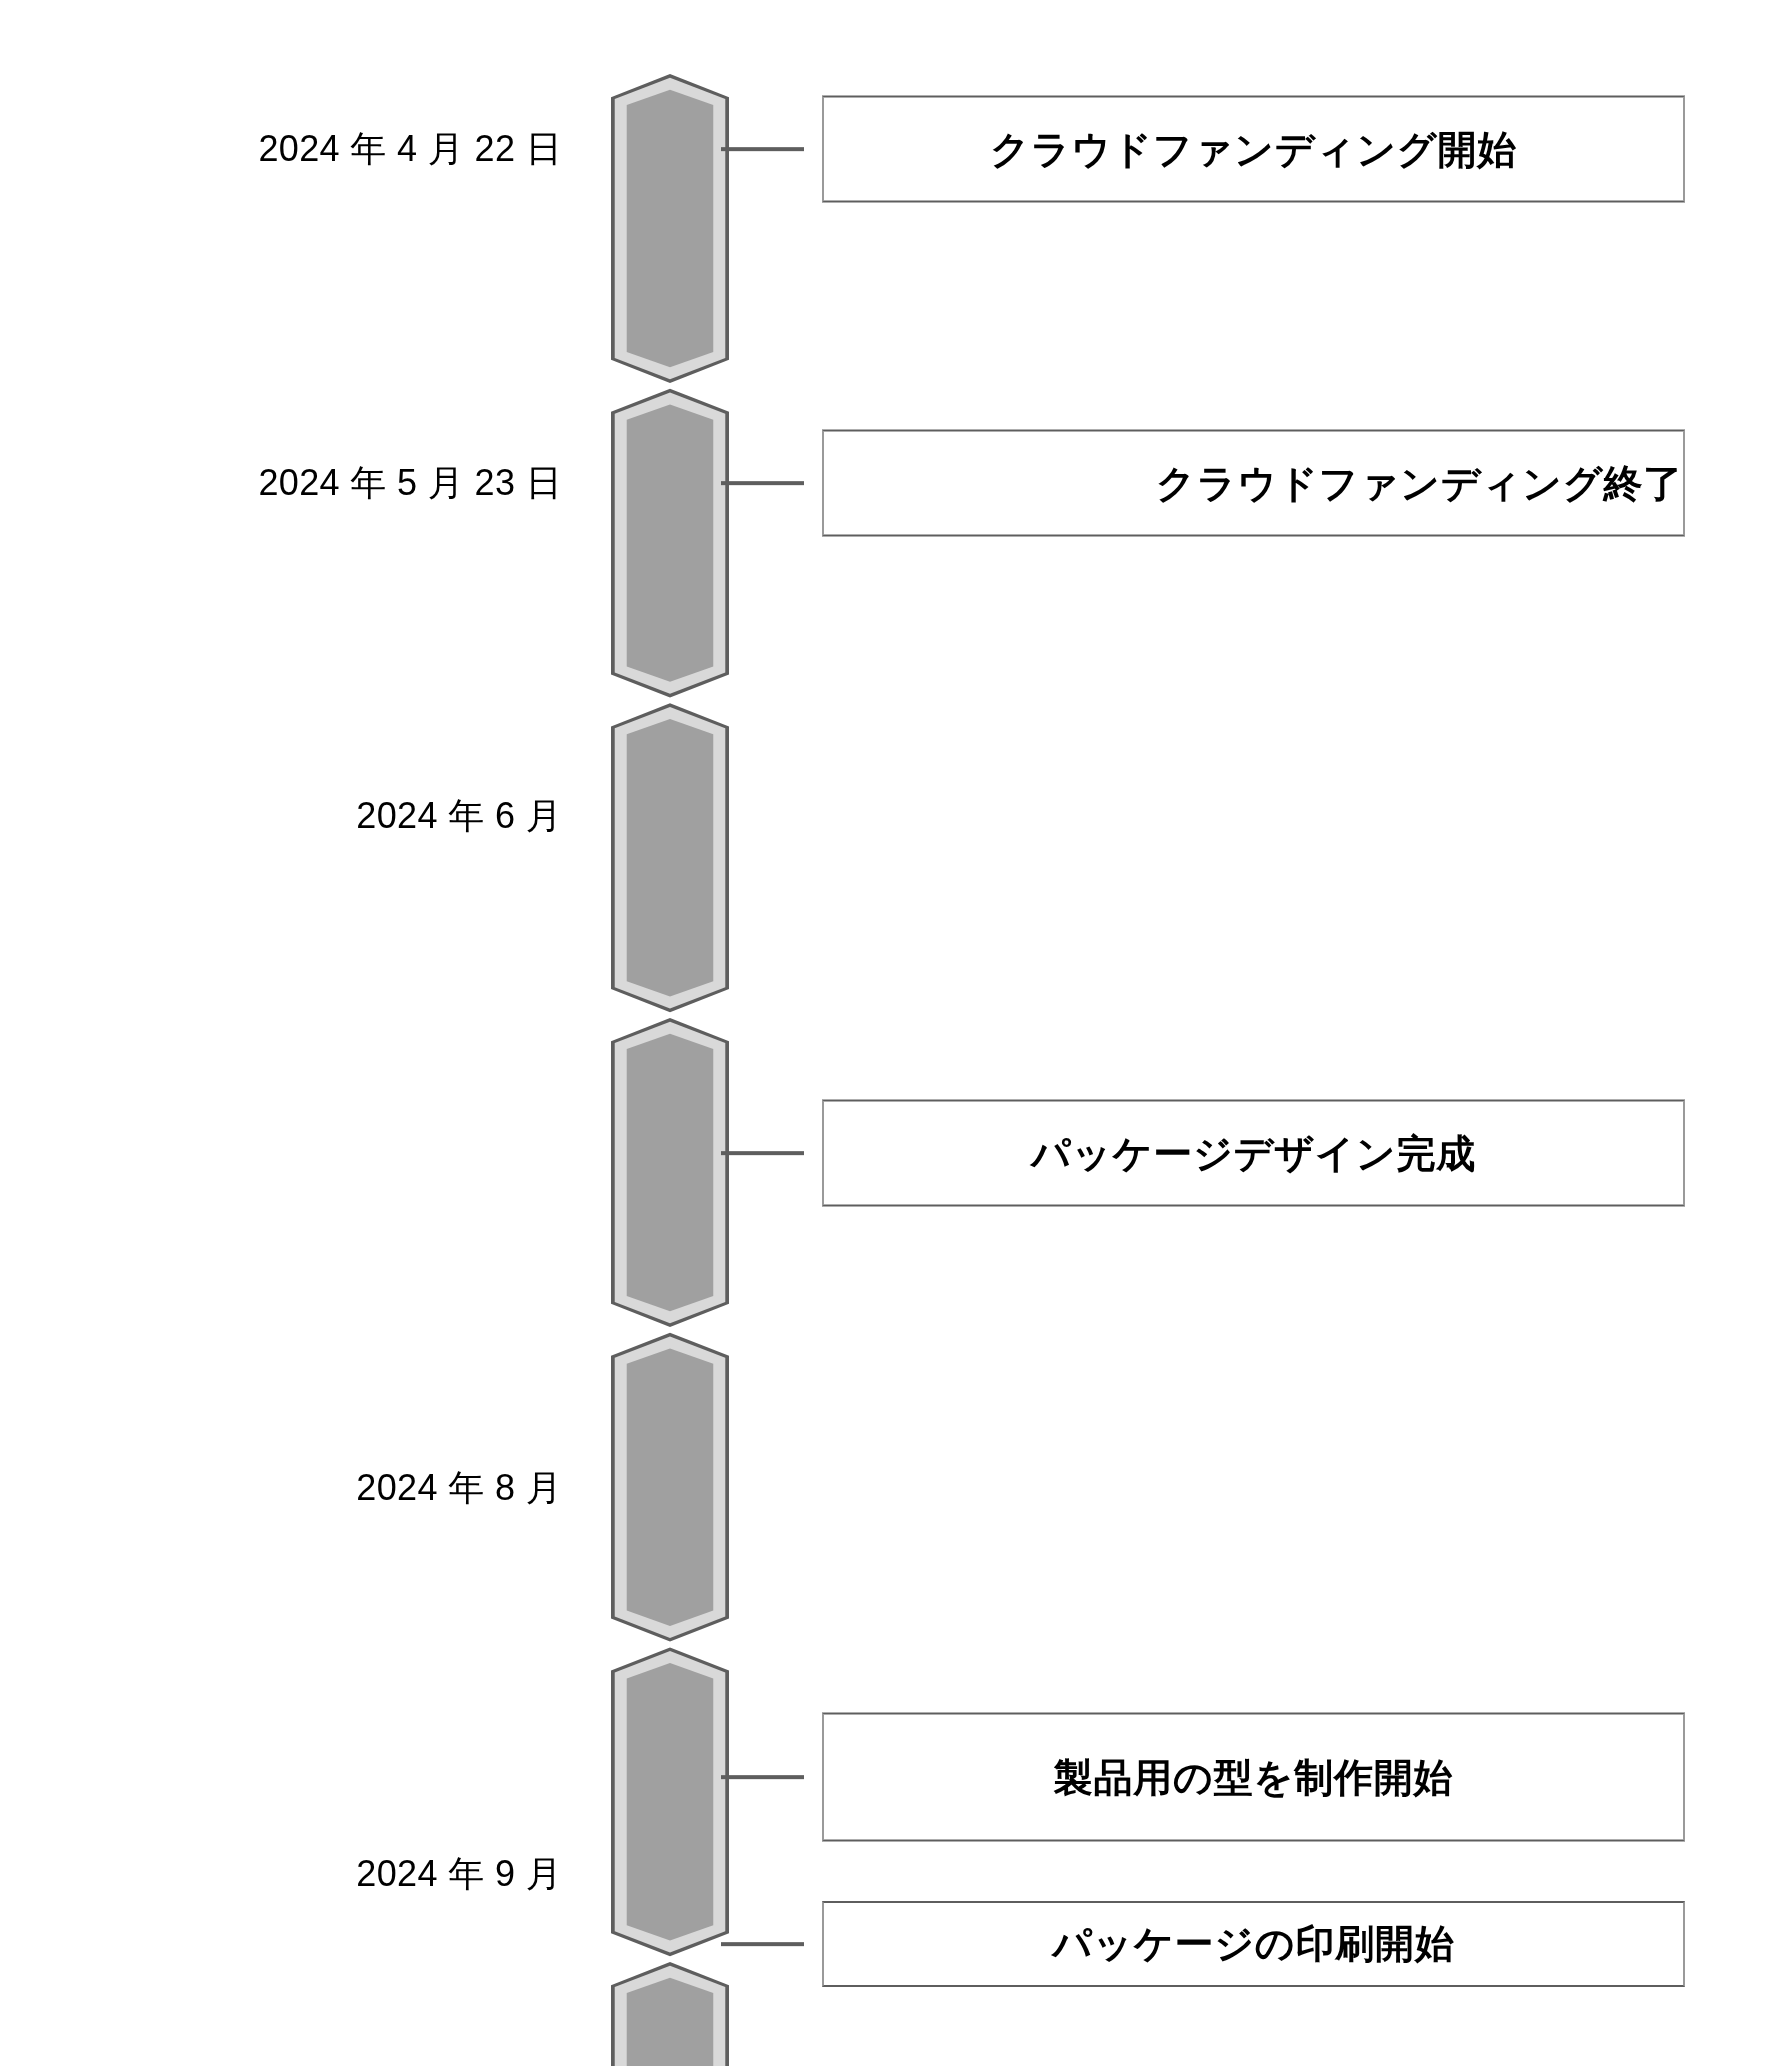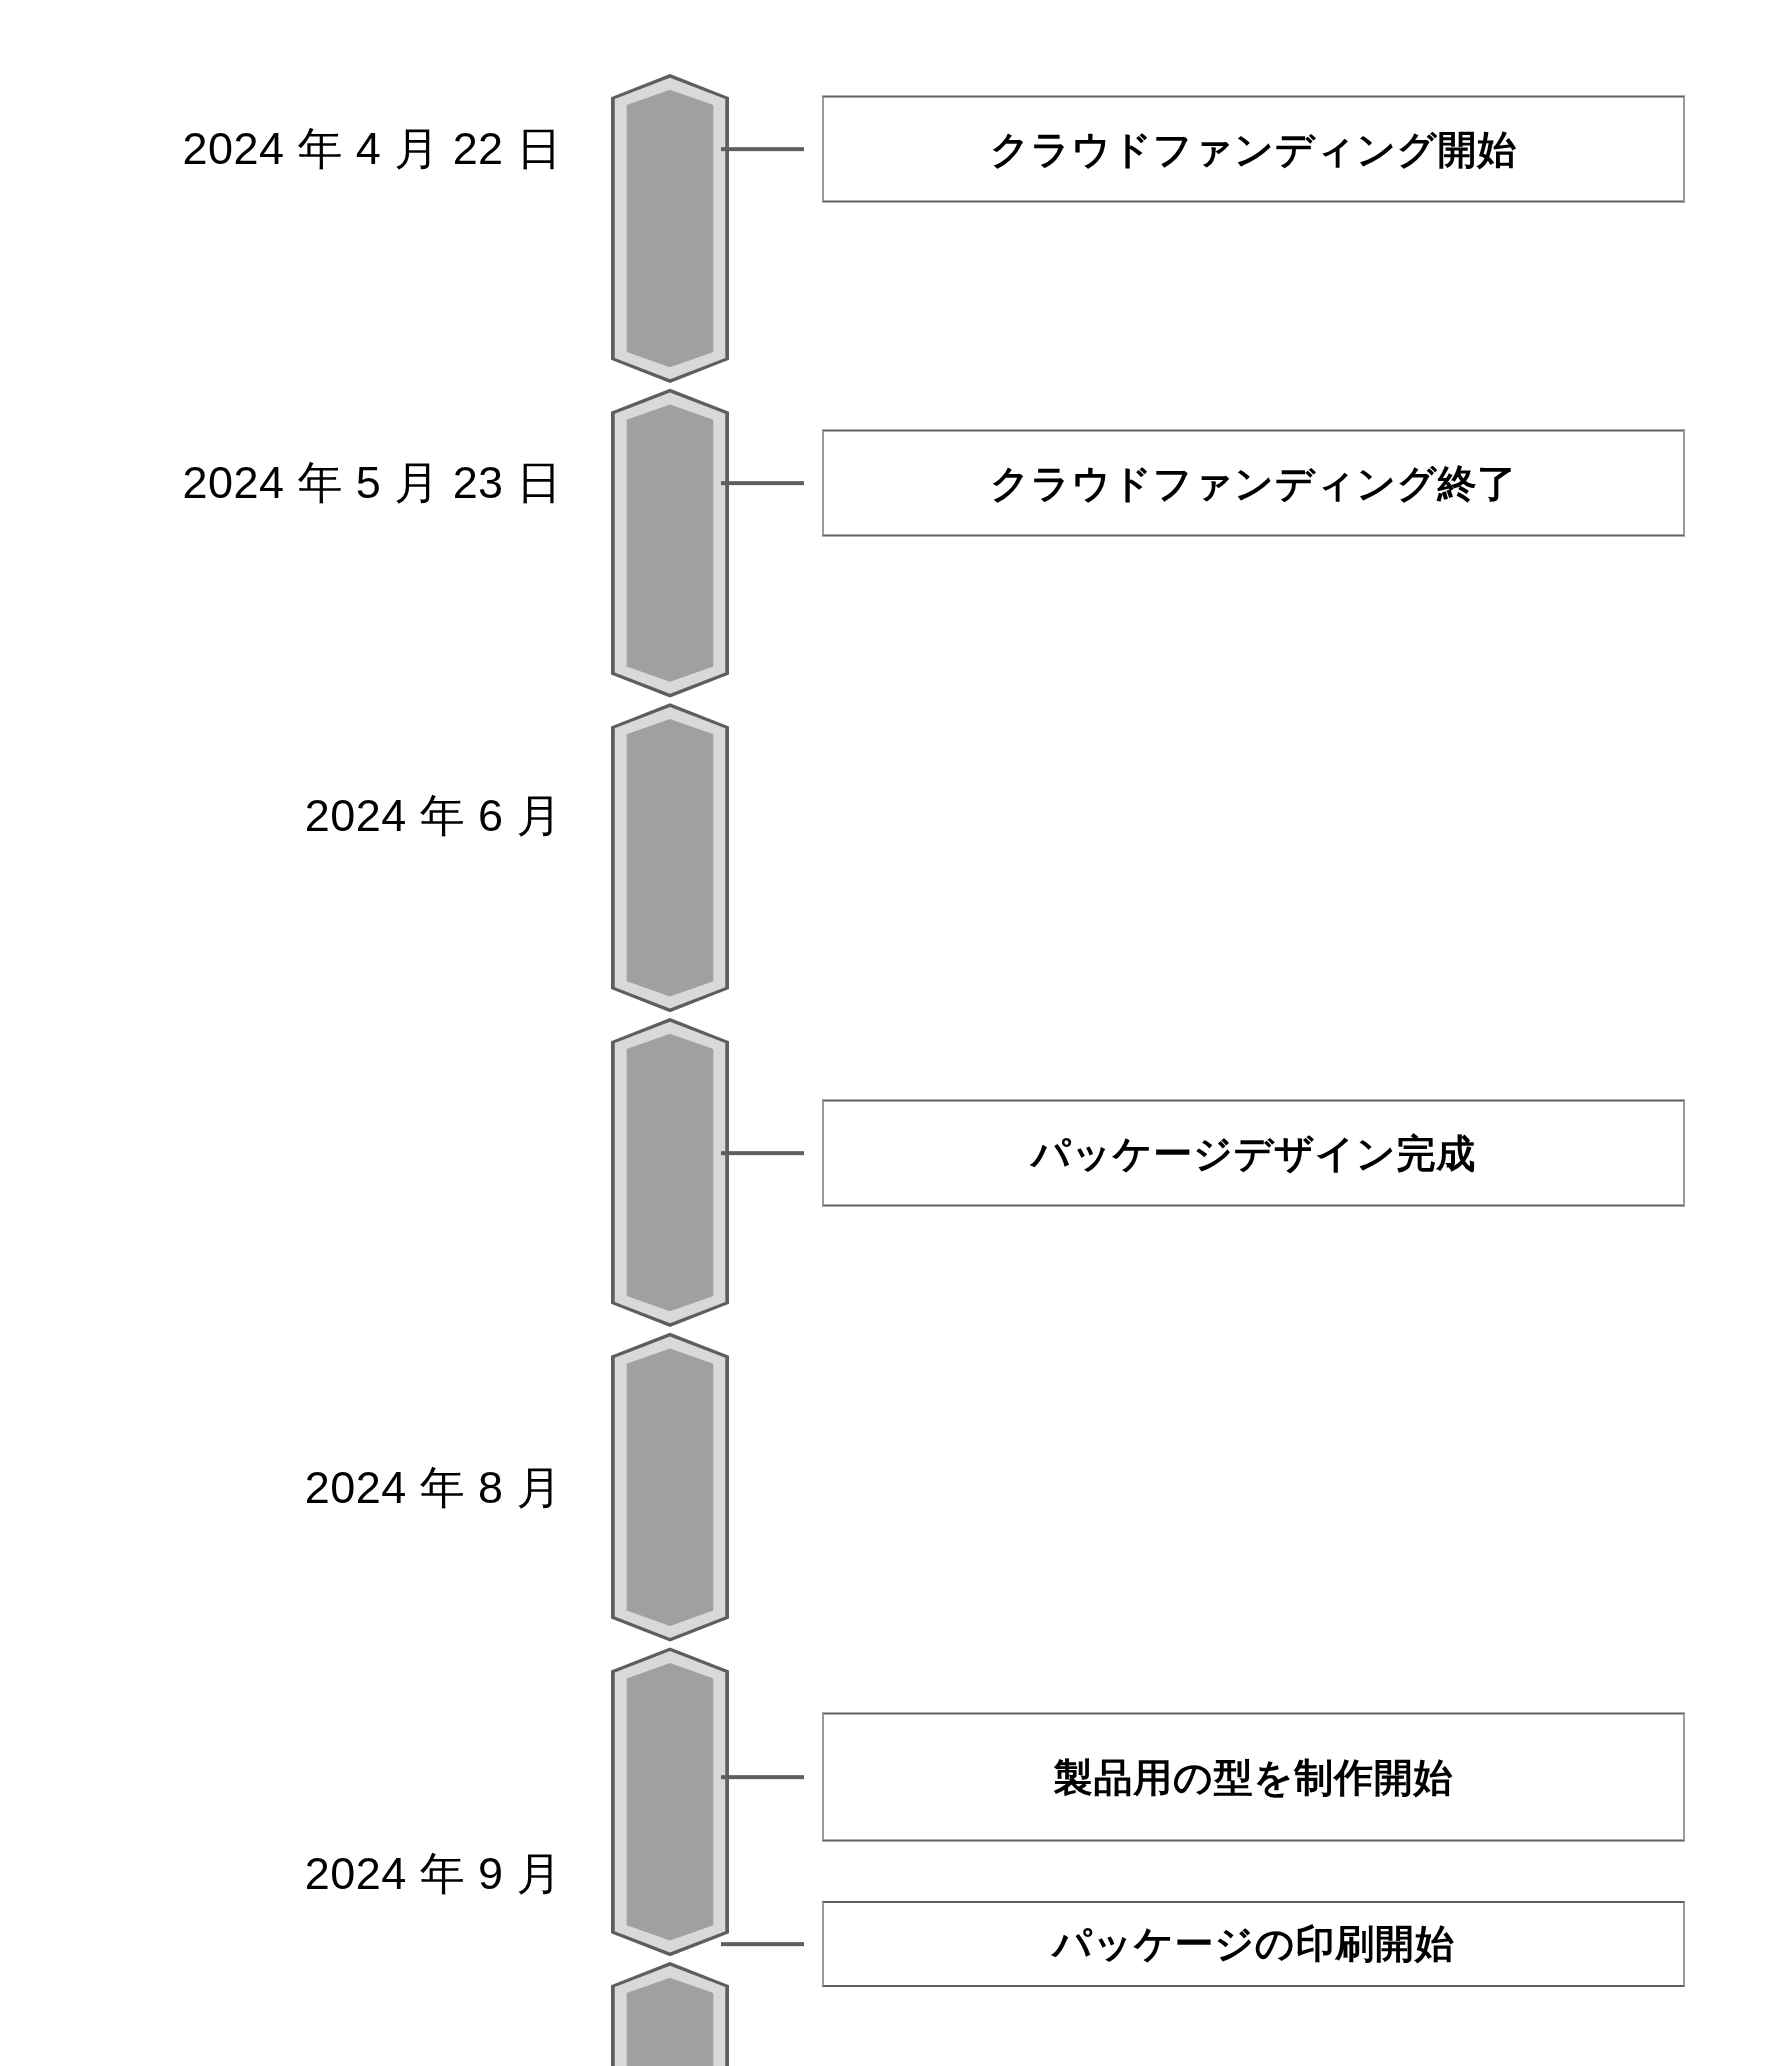--- a/index.html
+++ b/index.html
@@ -35,21 +35,21 @@
     height: 100%;
     overflow: visible;
   }
 
   
   .date-label {
     position: absolute;
     right: 0;
     width: 521px;
     text-align: right;
-    font-size: 45px;
+    font-size: 36px;
     line-height: 1.1;
     color: #000000;
     font-family: "Liberation Sans", "DejaVu Sans", sans-serif;
     font-weight: 400;
     letter-spacing: 0.01em;
     white-space: nowrap;
     transform: translateY(-50%);
   }
   #date-column {
     position: absolute;
@@ -169,21 +169,21 @@
       <div class="date-label" style="top: 483px;">2024 年 5 月 23 日</div>
       <div class="date-label" style="top: 816px;">2024 年 6 月</div>
       <div class="date-label" style="top: 1488px;">2024 年 8 月</div>
       <div class="date-label" style="top: 1874px; text-align: right;">2024 年 9 月</div>
     </div>
 
   <div id="box-layer">
       <div class="event-box" style="top: 149px; height: 107px;">
         <div class="event-text">クラウドファンディング開始</div>
       </div>
-      <div class="event-box" style="top: 483px; height: 107px;">
+      <div class="event-box" style="top: 483px; height: 107px; justify-content: flex-end;">
         <div class="event-text">クラウドファンディング終了</div>
       </div>
       <div class="event-box" style="top: 1153px; height: 107px;">
         <div class="event-text">パッケージデザイン完成</div>
       </div>
       <div class="event-box" style="top: 1777px; height: 129px;">
         <div class="event-text">製品用の型を制作開始</div>
       </div>
       <div class="event-box" style="top: 1944px; height: 86px;">
         <div class="event-text">パッケージの印刷開始</div>

